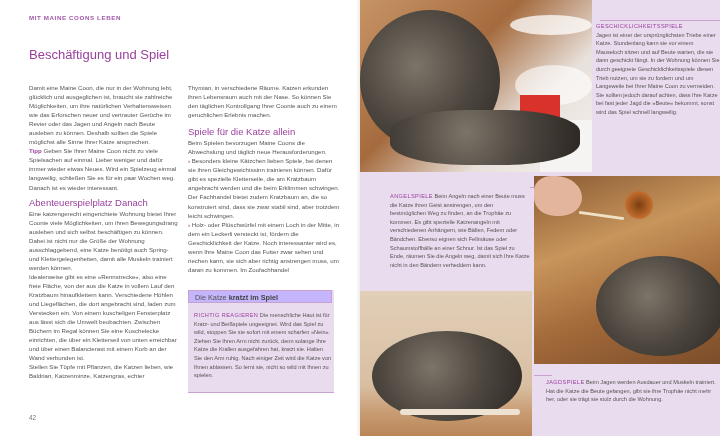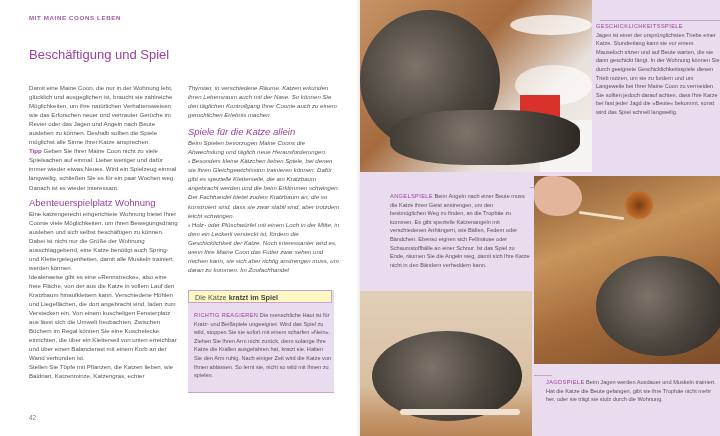--- a/index.html
+++ b/index.html
@@ -7,23 +7,23 @@
   .page-left{position:absolute;left:0;top:0;width:360px;height:388px;background:#fff;}
   .page-right{position:absolute;left:360px;top:0;width:360px;height:436px;background:#eadcef;}
   .running-head{position:absolute;left:29px;top:14px;font-size:6.2px;letter-spacing:0.6px;font-weight:bold;color:#a25aa8;}
   .title{position:absolute;left:29px;top:47px;font-size:13px;color:#9a3f9e;margin:0;font-weight:normal;}
   .col{position:absolute;font-size:6.1px;line-height:9.05px;color:#555;}
   .col p{margin:0;}
   .col h2{margin:0;font-size:9.5px;line-height:13px;color:#9a3f9e;font-weight:normal;}
   .tipp{font-weight:bold;color:#9a3f9e;}
   .arrow{color:#9a3f9e;font-weight:bold;}
   .col1{left:29px;top:83px;width:150px;}
-  .col2{left:188px;top:83px;width:152px;font-style:italic;}
+  .col2{left:188px;top:83px;width:152px;}
   .boxbox{position:absolute;left:188px;top:290px;width:146px;height:102px;background:#eadcef;border-bottom:1px solid #c9a3cf;}
-  .box-head{position:absolute;left:188px;top:290px;width:144px;height:13px;border:1px solid #c9a3cf;background:#fef9c3;font-size:7.3px;line-height:13px;padding-left:6px;box-sizing:border-box;color:#555;}
+  .box-head{position:absolute;left:188px;top:290px;width:144px;height:13px;border:1px solid #c9a3cf;background:#c4b5fd;font-size:7.3px;line-height:13px;padding-left:6px;box-sizing:border-box;color:#555;}
   .box-head b{color:#444;}
   .box-body{position:absolute;left:194px;top:311px;width:138px;font-size:5.6px;line-height:8.6px;color:#555;}
   .lbl{color:#9a3f9e;letter-spacing:0.4px;}
   .photo{position:absolute;overflow:hidden;}
   .ph1{left:360px;top:0;width:232px;height:172px;background:linear-gradient(135deg,#c79466 0%,#a56b3e 40%,#e8e0da 70%,#f4f1ee 100%);}
   .ph2{left:534px;top:176px;width:186px;height:188px;background:linear-gradient(160deg,#8a5a33 0%,#c8955c 35%,#a36a3a 65%,#7b4d2a 100%);}
   .ph3{left:360px;top:291px;width:172px;height:145px;background:linear-gradient(180deg,#e2cfb8 0%,#d8bfa2 65%,#c79a70 85%,#b98658 100%);}
   .cat{position:absolute;border-radius:50%;background:radial-gradient(circle at 40% 40%,#7d7468 0%,#4c463f 50%,#2b2622 100%);}
   .toy{position:absolute;}
   .sb1{position:absolute;left:596px;top:22px;width:124px;font-size:5.6px;line-height:8.6px;color:#555;}
@@ -37,21 +37,21 @@
 </head>
 <body>
 
 <div class="page-left">
   <div class="running-head">MIT MAINE COONS LEBEN</div>
   <h1 class="title">Beschäftigung und Spiel</h1>
 
   <div class="col col1">
     <p>Damit eine Maine Coon, die nur in der Wohnung lebt, glücklich und ausgeglichen ist, braucht sie zahlreiche Möglichkeiten, um ihre natürlichen Verhaltensweisen wie das Erforschen neuer und vertrauter Gerüche im Revier oder das Jagen und Angeln nach Beute ausleben zu können. Deshalb sollten die Spiele möglichst alle Sinne Ihrer Katze ansprechen.</p>
     <p><span class="tipp">Tipp</span><span> Geben Sie Ihrer Maine Coon nicht zu viele Spielsachen auf einmal. Lieber weniger und dafür immer wieder etwas Neues. Wird ein Spielzeug einmal langweilig, schließen Sie es für ein paar Wochen weg. Danach ist es wieder interessant.</span></p>
-    <h2 style="margin-top:4px;">Abenteuerspielplatz Wohnung</h2>
+    <h2 style="margin-top:4px;">Abenteuerspielplatz Danach</h2>
     <p>Eine katzengerecht eingerichtete Wohnung bietet Ihrer Coonie viele Möglichkeiten, um ihren Bewegungsdrang ausleben und sich selbst beschäftigen zu können. Dabei ist nicht nur die Größe der Wohnung ausschlaggebend, eine Katze benötigt auch Spring- und Klettergelegenheiten, damit alle Muskeln trainiert werden können.</p>
     <p>Idealerweise gibt es eine »Rennstrecke«, also eine freie Fläche, von der aus die Katze in vollem Lauf den Kratzbaum hinaufklettern kann. Verschiedene Höhlen und Liegeflächen, die dort angebracht sind, laden zum Verstecken ein. Von einem kuscheligen Fensterplatz aus lässt sich die Umwelt beobachten. Zwischen Büchern im Regal können Sie eine Kuschelecke einrichten, die über ein Kletterseil von unten erreichbar und über einen Balancierast mit einem Korb an der Wand verbunden ist.</p>
     <p>Stellen Sie Töpfe mit Pflanzen, die Katzen lieben, wie Baldrian, Katzenminze, Katzengras, echter</p>
   </div>
 
   <div class="col col2">
     <p>Thymian, in verschiedene Räume. Katzen erkunden ihren Lebensraum auch mit der Nase. So können Sie den täglichen Kontrollgang Ihrer Coonie auch zu einem geruchlichen Erlebnis machen.</p>
     <h2 style="margin-top:6px;">Spiele für die Katze allein</h2>
     <p>Beim Spielen bevorzugen Maine Coons die Abwechslung und täglich neue Herausforderungen.</p>
     <p><span class="arrow">›</span><span> Besonders kleine Kätzchen lieben Spiele, bei denen sie ihren Gleichgewichtssinn trainieren können. Dafür gibt es spezielle Kletterseile, die am Kratzbaum angebracht werden und die beim Erklimmen schwingen. Der Fachhandel bietet zudem Kratzbaum an, die so konstruiert sind, dass sie zwar stabil sind, aber trotzdem leicht schwingen.</span></p>

